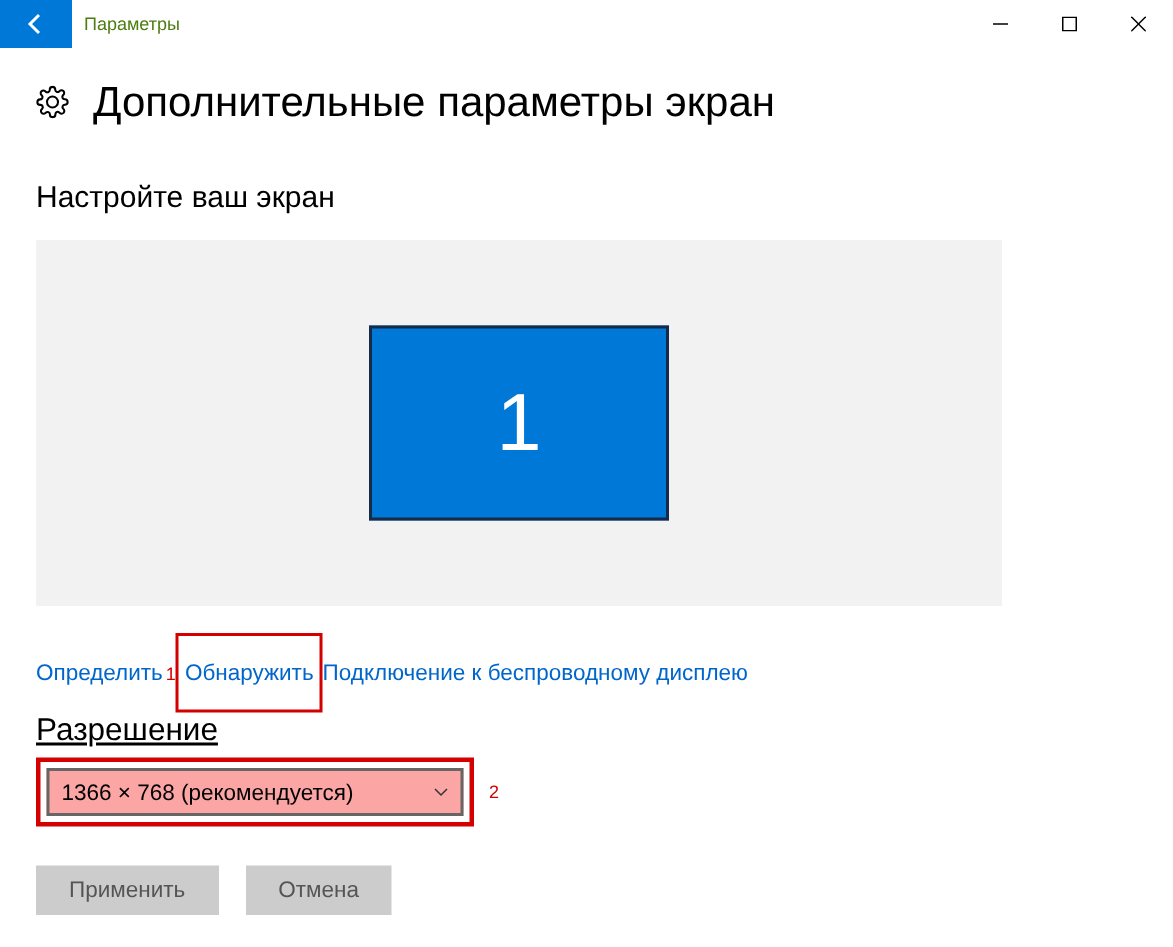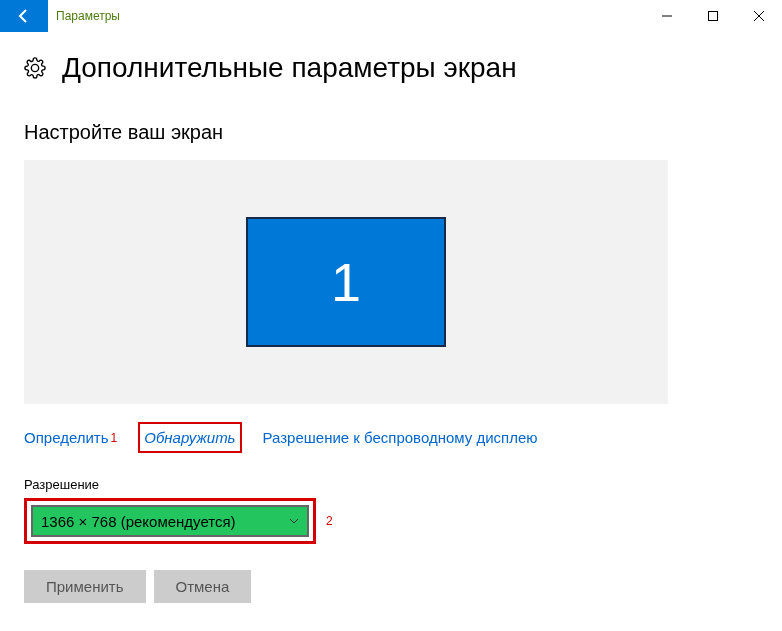--- a/index.html
+++ b/index.html
@@ -18,34 +18,34 @@
 .page-head { display: flex; align-items: center; gap: 16px; margin-bottom: 28px; }
 .gear-icon { width: 22px; height: 22px; }
 .page-title { font-size: 28px; font-weight: 300; color: #000; }
 
 .section-title { font-size: 20px; font-weight: 400; margin-bottom: 16px; margin-top: 37px; }
 
 .monitor-preview { background: #f2f2f2; width: 644px; height: 244px; display: flex; align-items: center; justify-content: center; margin-bottom: 18px; }
 .monitor-box { width: 200px; height: 130px; background: #0078d7; border: 2px solid #162a4a; display: flex; align-items: center; justify-content: center; }
 .monitor-num { color: #fff; font-size: 54px; font-weight: 300; }
 
-.link-row { display: flex; align-items: center; gap: 21px; margin-bottom: 24px; font-size: 15px; }
+.link-row { display: flex; align-items: center; gap: 0; font-size: 15px; }
 .link { color: #0066cc; cursor: pointer; }
 .det-wrap { display: flex; align-items: center; gap: 2px; }
 .ann-num { color: #d40000; font-size: 12px; }
-.ann-box { border: 2.5px solid #d40000; padding: 5px 4px; display: inline-block; font-style: italic; }
+.ann-box { border: 2.5px solid #d40000; padding: 16px 4px; display: inline-block; }
 
-.field-label { font-size: 13px; margin-bottom: 6px; }
+.field-label { font-size: 21px; margin-bottom: 6px; text-decoration: underline; }
 
 .dropdown-wrap { display: flex; align-items: center; gap: 10px; margin-bottom: 26px; }
 .ann-box2 { border: 3px solid #d40000; padding: 4px; }
-.dropdown { width: 278px; height: 32px; border: 2px solid #666; background: #22c55e; display: flex; align-items: center; justify-content: space-between; padding: 0 8px; font-size: 15px; cursor: pointer; }
+.dropdown { width: 278px; height: 32px; border: 2px solid #666; background: #fca5a5; display: flex; align-items: center; justify-content: space-between; padding: 0 8px; font-size: 15px; cursor: pointer; }
 .chev { width: 10px; height: 10px; }
 
-.btn-row { display: flex; gap: 8px; }
+.btn-row { display: flex; gap: 18px; }
 .btn { background: #ccc; border: none; padding: 8px 22px; font-size: 15px; color: #555; cursor: pointer; }
 </style>
 </head>
 <body>
 
 <div class="titlebar">
   <div class="back-btn">
     <svg viewBox="0 0 16 16">
         <path d="M10 2 L4 8 L10 14"></path>
       </svg>
@@ -89,21 +89,21 @@
   </div>
 
   <div class="link-row">
     <span class="det-wrap">
       <span class="link">Определить</span>
       <span class="ann-num">1</span>
     </span>
     <span class="ann-box">
       <span class="link">Обнаружить</span>
     </span>
-    <span class="link">Разрешение к беспроводному дисплею</span>
+    <span class="link">Подключение к беспроводному дисплею</span>
   </div>
 
   <div class="field-label">Разрешение</div>
 
   <div class="dropdown-wrap">
     <span class="ann-box2">
       <div class="dropdown">
         <span>1366 × 768 (рекомендуется)</span>
         <svg class="chev" viewBox="0 0 10 10">
             <path d="M1 3 L5 7 L9 3" fill="none" stroke="#333" stroke-width="1"></path>

